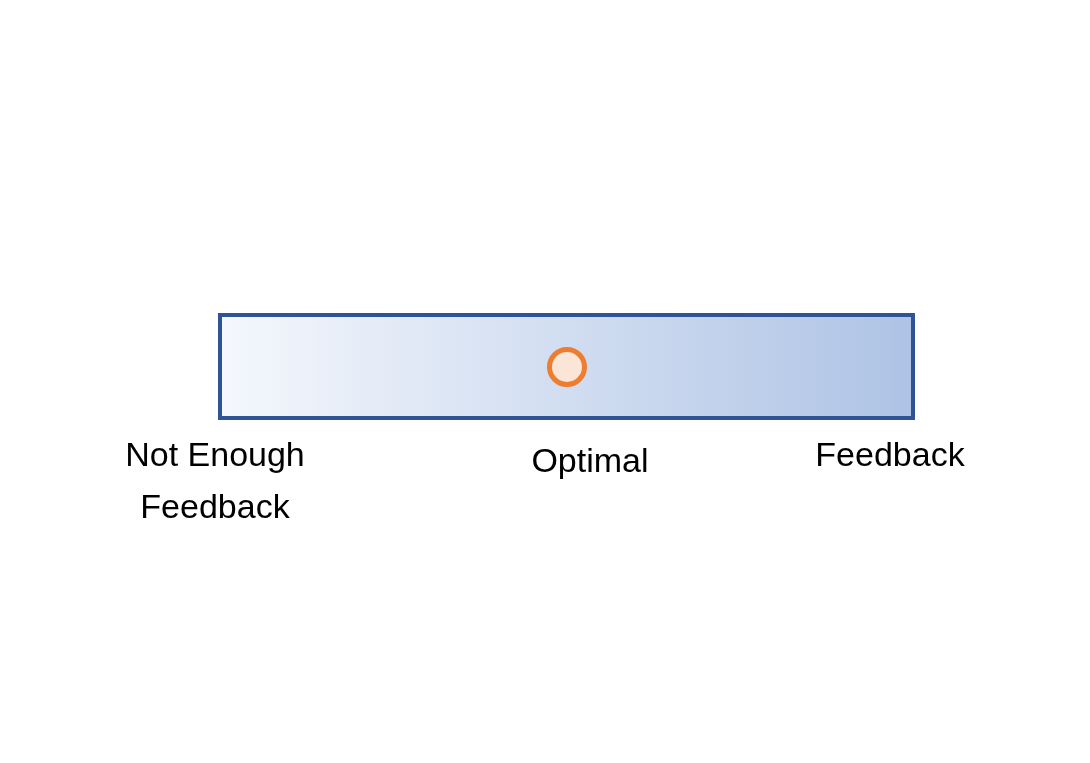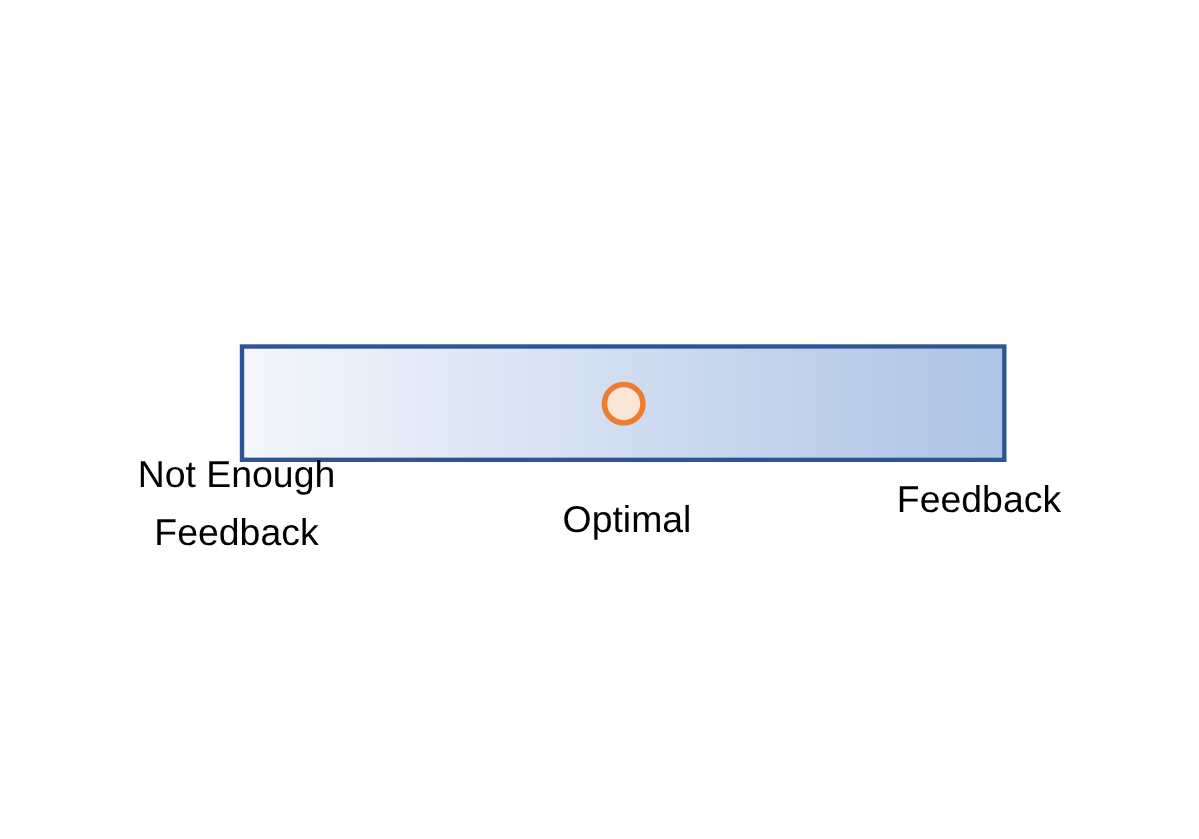--- a/index.html
+++ b/index.html
@@ -41,28 +41,27 @@
   .axis-label {
     position: absolute;
     text-align: center;
     color: var(--label-text, #000000);
     font-size: 34px;
     line-height: 52px;
     white-space: nowrap;
   }
   .axis-label.left {
     left: 90px;
-    top: 406px;
+    top: 428px;
     width: 250px;
   }
   .axis-label.center {
-    left: 470px;
+    left: 490px;
     top: 434px;
     width: 200px;
-    margin-top: 13px;
   }
   .axis-label.right {
     left: 765px;
     top: 428px;
     width: 250px;
   }
 </style>
 </head>
 <body>
 

